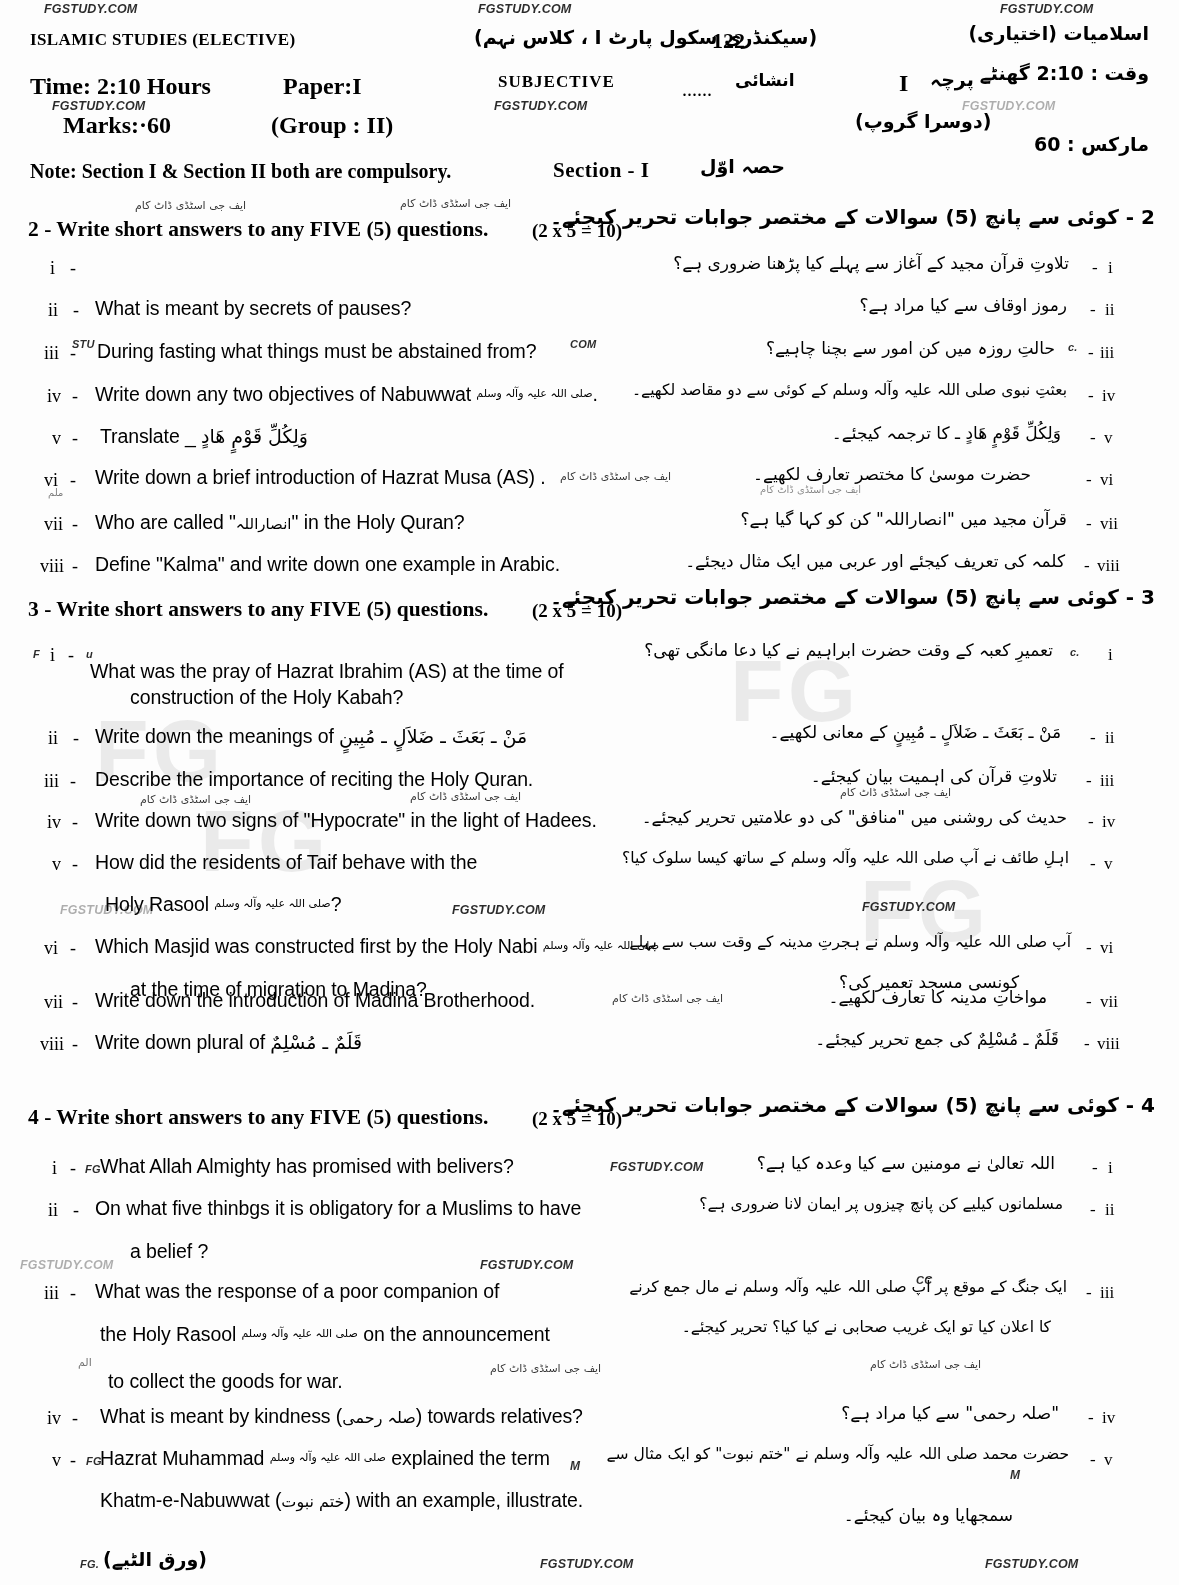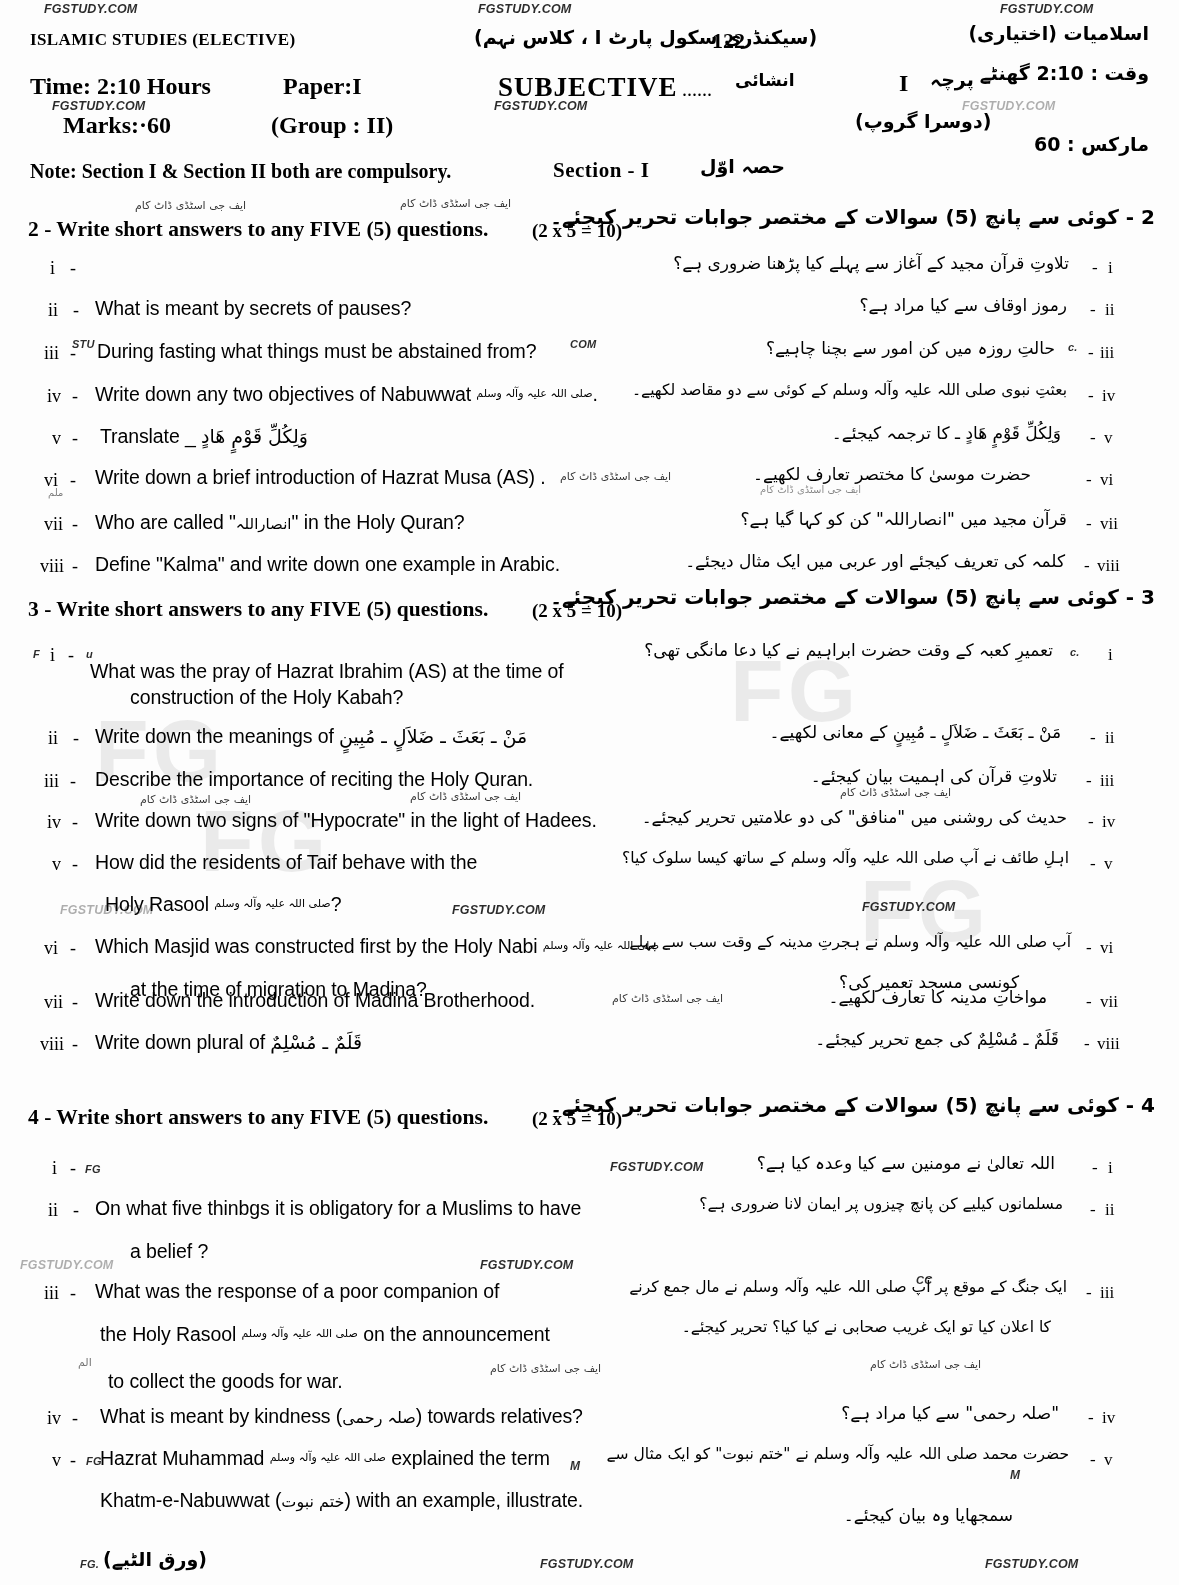--- a/index.html
+++ b/index.html
@@ -63,21 +63,21 @@
     letter-spacing: .4px;
   }
   .meta-en {
     font-family: "Liberation Serif", serif;
     font-weight: bold;
     font-size: 24px;
   }
   .centre-en {
     font-family: "Liberation Serif", serif;
     font-weight: bold;
-    font-size: 27px;
+    font-size: 17px;
     letter-spacing: 1px;
   }
   .code-num {
     font-family: "Liberation Serif", serif;
     font-weight: bold;
     font-size: 22px;
   }
   .ur-hdr {
     font-family: "DejaVu Sans", sans-serif;
     direction: rtl;
@@ -404,20 +404,21 @@
     <span>4</span><span> - </span><span>Write short answers to any FIVE (5) questions.</span>
   </div>
   <div class="q-marks" style="left:532px; top:1108px;">(2 x 5 = 10)</div>
   <div class="q-head-ur" style="right:24px; top:1093px;">
     <span>4</span><span> - </span><span>کوئی سے پانچ (5) سوالات کے مختصر جوابات تحریر کیجئے۔</span>
   </div>
 
   <div class="q-num" style="left:52px; top:1158px;">i</div>
   <div class="q-num" style="left:70px; top:1158px;">-</div>
   <div class="wm" style="left:85px; top:1163px; font-size:11px;">FG</div>
+  <div class="q-text" style="left:100px; top:1155px;">What Allah Almighty has promised with belivers?</div>
   <div class="wm" style="left:610px; top:1160px;">FGSTUDY.COM</div>
   <div class="ur-num" style="left:1108px; top:1158px;">i</div>
   <div class="ur-num" style="left:1092px; top:1158px;">-</div>
   <div class="ur-text" style="right:124px; top:1153px;">اللہ تعالیٰ نے مومنین سے کیا وعدہ کیا ہے؟</div>
 
   <div class="q-num" style="left:48px; top:1200px;">ii</div>
   <div class="q-num" style="left:73px; top:1200px;">-</div>
   <div class="q-text" style="left:95px; top:1197px;">On what five thinbgs it is obligatory for a Muslims to have</div>
   <div class="q-text" style="left:130px; top:1240px;">a belief ?</div>
   <div class="ur-num" style="left:1105px; top:1200px;">ii</div>

